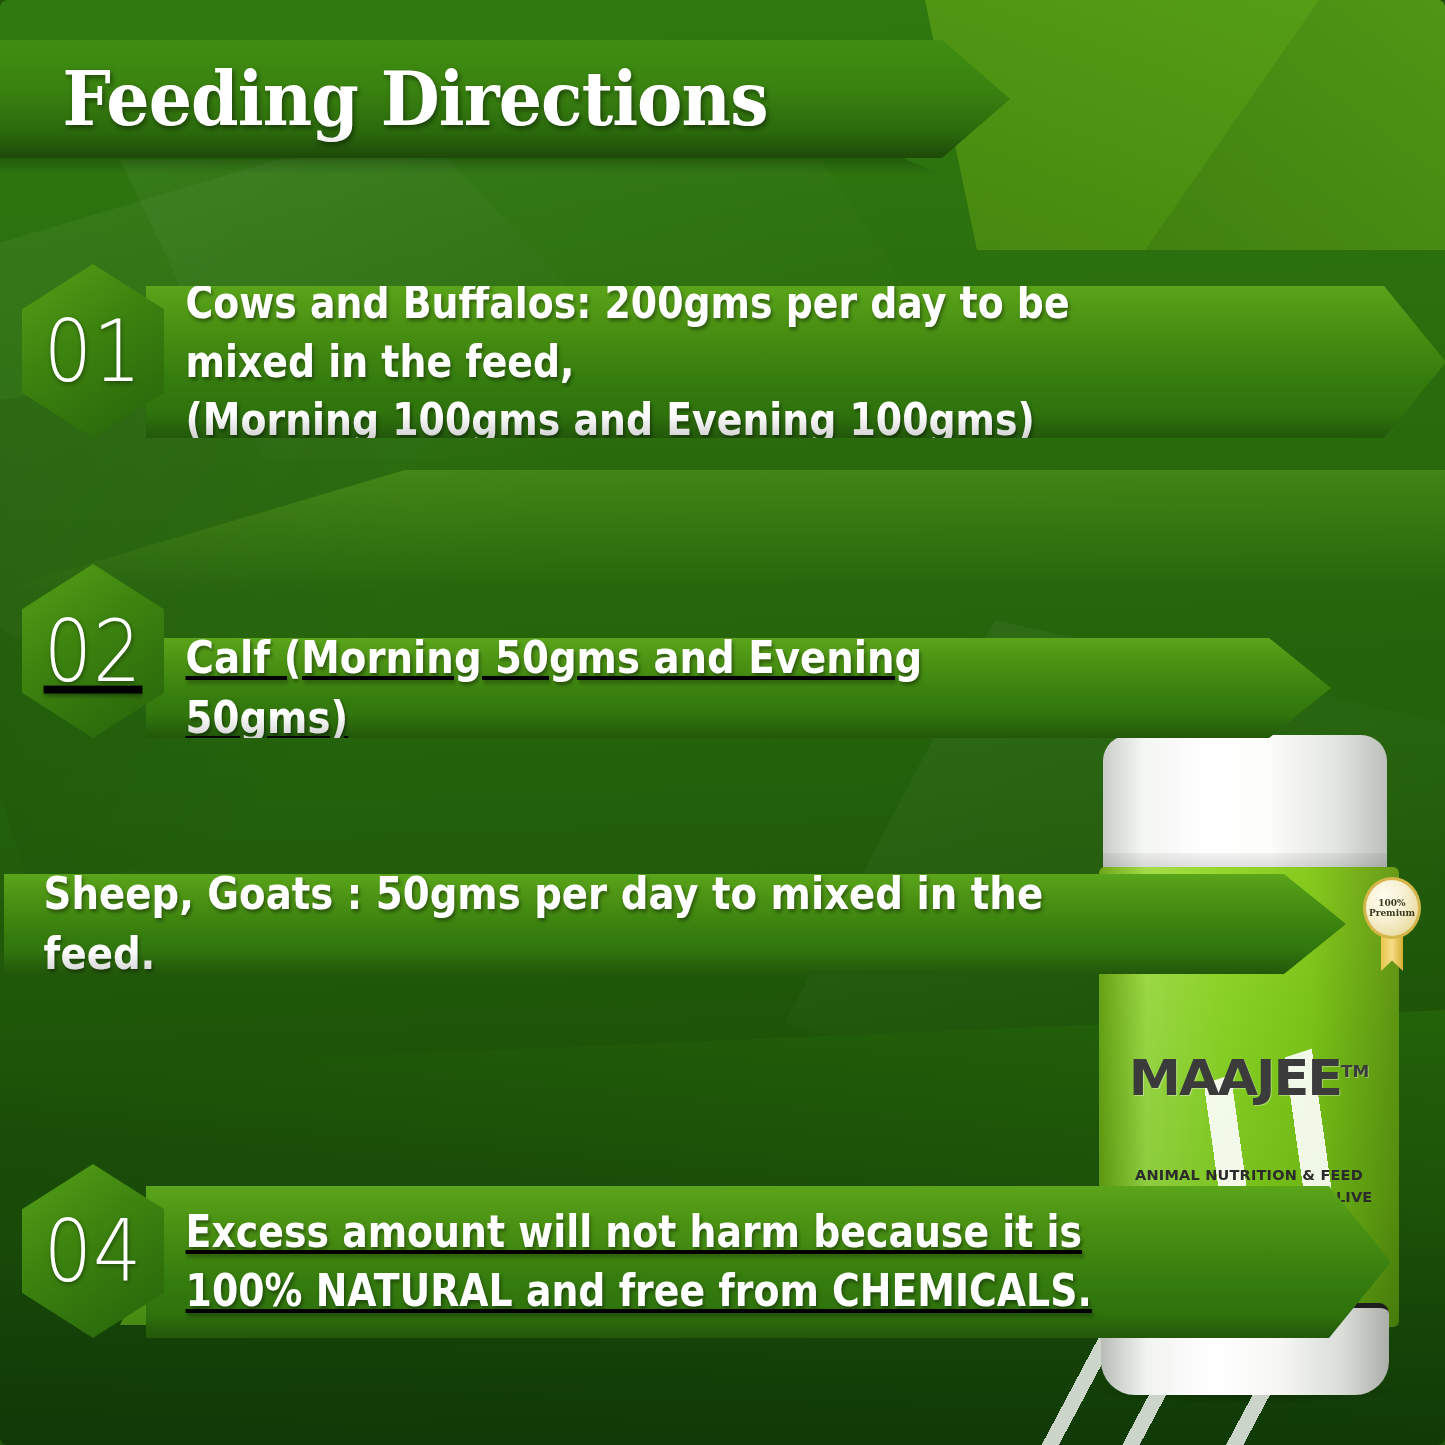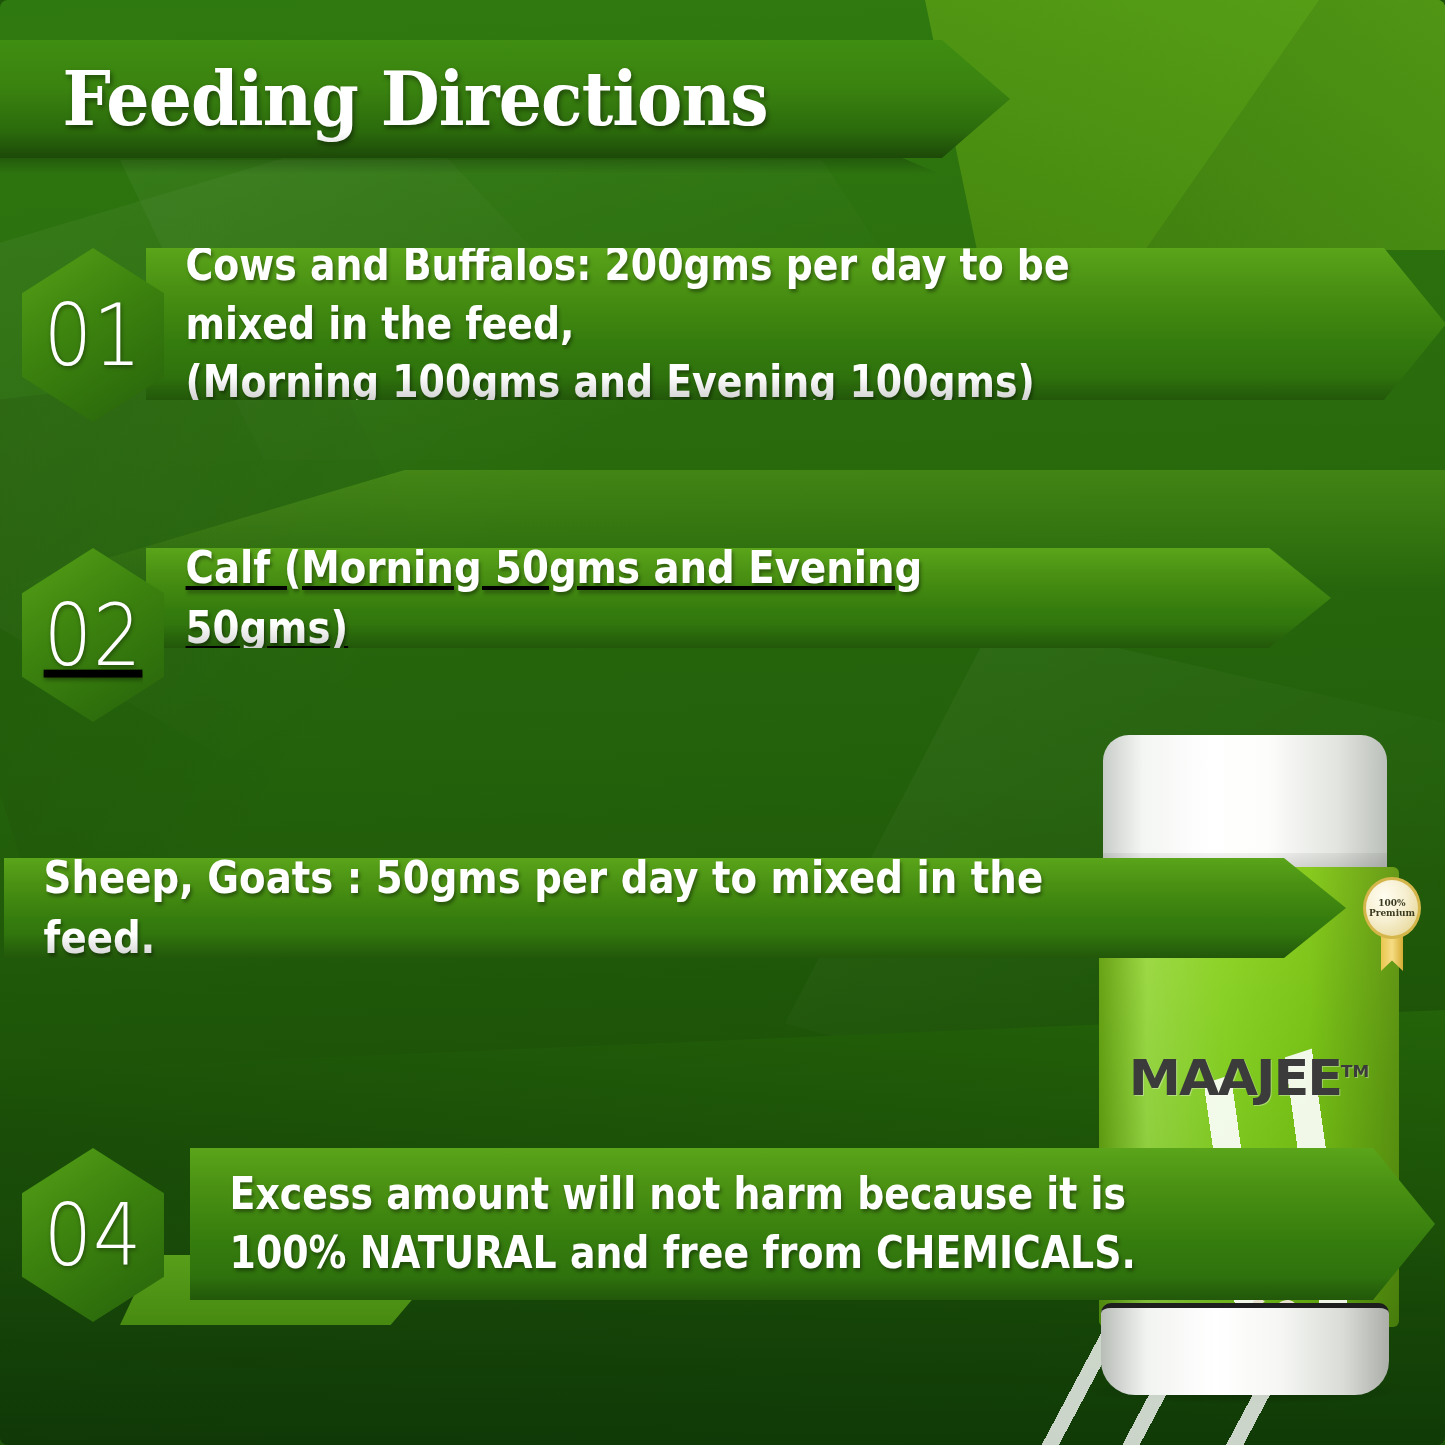--- a/index.html
+++ b/index.html
@@ -92,21 +92,21 @@
     text-shadow:2px 3px 5px rgba(0,0,0,.45);
     white-space:nowrap;
   }
   .title-shadow-strip{
     position:absolute; left:0; top:158px; width:940px; height:16px;
     background:linear-gradient(180deg,rgba(0,0,0,.22),rgba(0,0,0,0));
     clip-path:polygon(0 0,96% 0,100% 100%,0 100%);
   }
 
   
-  .row { position:absolute; left:22px; display:flex; align-items:flex-start; }
+  .row { position:absolute; left:22px; display:flex; align-items:flex-end;margin-top:16px; }
 
   .hex {
     position:relative; width:142px; height:174px; flex:0 0 142px;
     background:linear-gradient(145deg,#55a017 0%,#3d840f 42%,#2f6f0c 78%,#2a620b 100%);
     clip-path:polygon(50% 0, 100% 26%, 100% 74%, 50% 100%, 0 74%, 0 26%);
     display:flex; align-items:center; justify-content:center;
     z-index:3;
     filter:drop-shadow(2px 4px 6px rgba(0,0,0,.35));
   }
   .hex-num {
@@ -138,21 +138,21 @@
   }
 
   
   #row1 { top:248px; }
   #row1 .bar { width:1300px; clip-path:polygon(0 0, calc(100% - 62px) 0, 100% 50%, calc(100% - 62px) 100%, 0 100%); }
   #row2 { top:548px;text-decoration:underline; }
   #row2 .bar { width:1185px; clip-path:polygon(0 0, calc(100% - 62px) 0, 100% 50%, calc(100% - 62px) 100%, 0 100%); }
   #row3 { top:858px; }
   #row3 .bar { width:1342px; clip-path:polygon(0 0, calc(100% - 62px) 0, 100% 50%, calc(100% - 62px) 100%, 0 100%); }
   #row4 { top:1148px; }
-  #row4 .bar { width:1245px; clip-path:polygon(0 0, calc(100% - 62px) 0, 100% 50%, calc(100% - 62px) 100%, 0 100%); }
+  #row4 .bar { width:1245px; clip-path:polygon(0 0, calc(100% - 62px) 0, 100% 50%, calc(100% - 62px) 100%, 0 100%);text-decoration:underline; }
 
   #row1 .bar-text, #row4 .bar-text { font-size:44px; }
 
   
   .bottle {
     position:absolute; left:1095px; top:735px; width:300px; height:660px;
     z-index:1;
   }
   .bottle-cap {
     position:absolute; left:8px; top:0; width:284px; height:140px;
@@ -342,21 +342,21 @@
           <path d="M36 16 C28 18 22 28 26 38 C32 36 36 26 36 16 Z" fill="#3a1d0b"></path>
           <circle cx="54" cy="20" r="3" fill="#1a1a1a"></circle>
           <ellipse cx="40" cy="44" rx="8" ry="6" fill="#6d3715"></ellipse>
         </svg>
       </div>
     </div>
 
     <div class="bottle-base"></div>
   </div>
 
-  <div class="row" id="row4" style="z-index:5;gap:44px;">
+  <div class="row" id="row4" style="z-index:5;">
     <div class="hex">
       <span class="hex-num">04</span>
     </div>
     <div class="bar two-line">
       <span class="bar-text">Excess amount will not harm because it is
 100% NATURAL and free from CHEMICALS.</span>
     </div>
   </div>
 
   <div class="br-stripes"></div>

